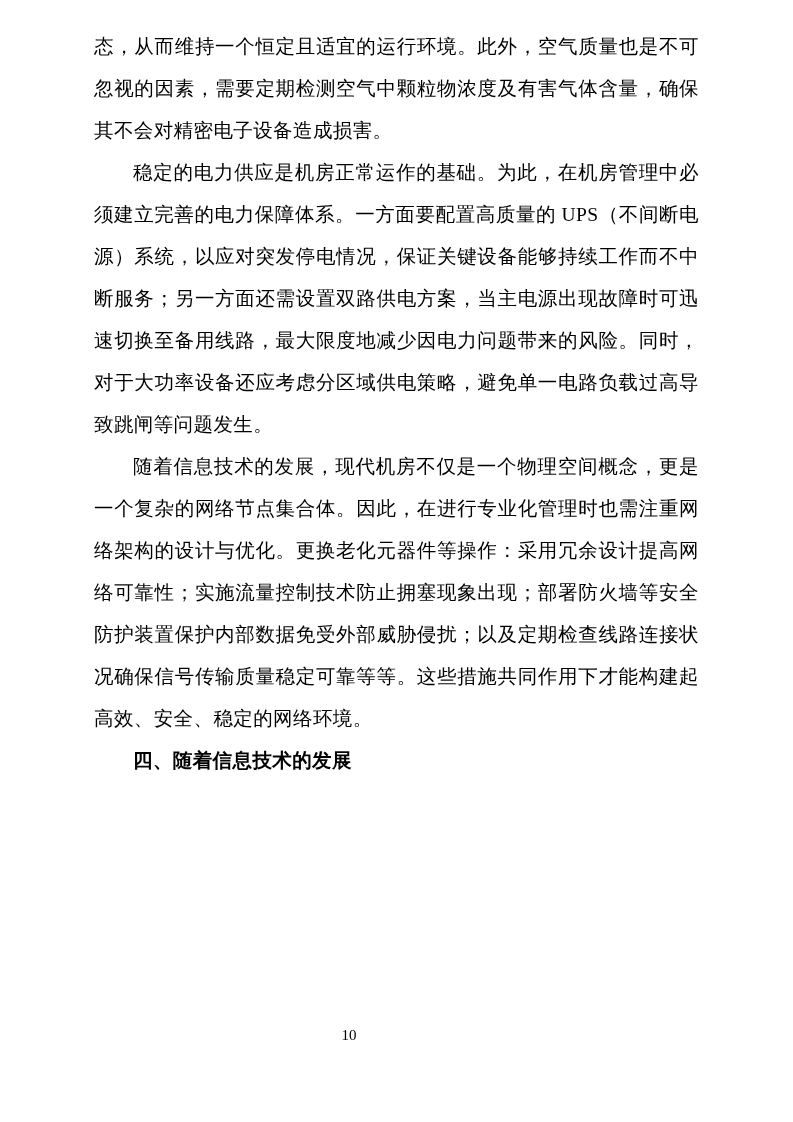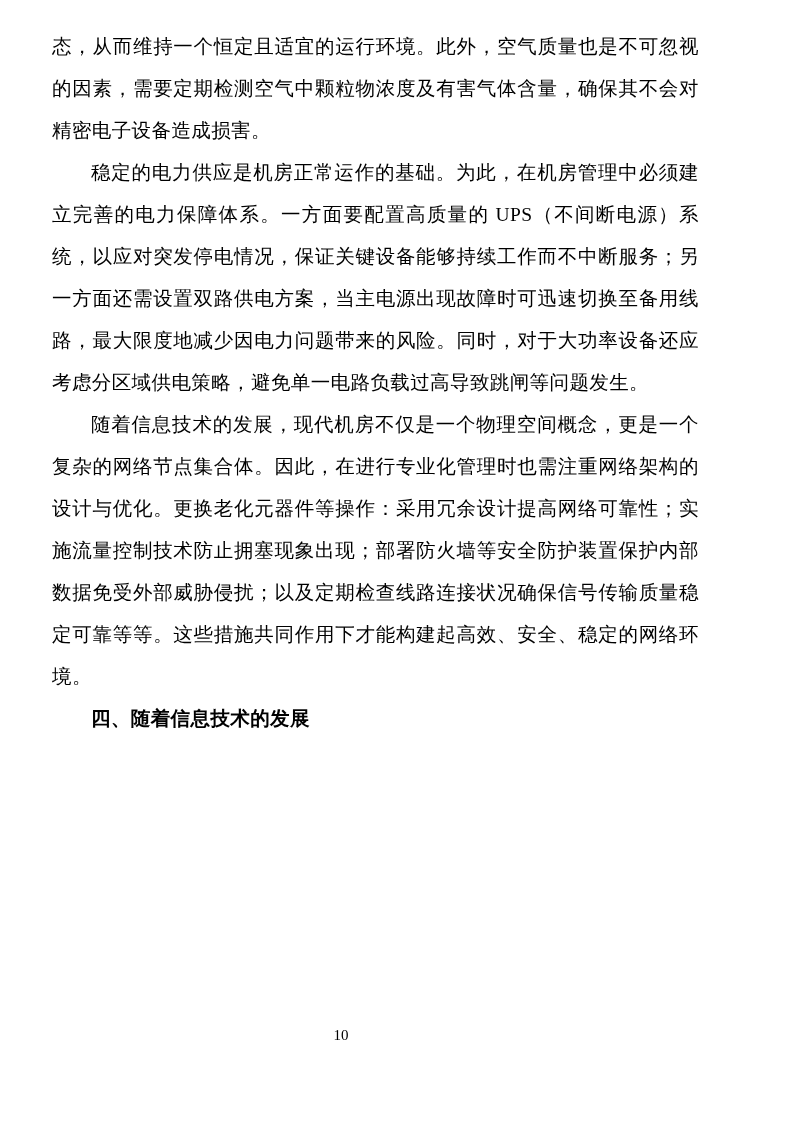--- a/index.html
+++ b/index.html
@@ -12,21 +12,21 @@
     height: 1122px;
     position: relative;
     overflow: hidden;
     font-family: "Liberation Serif", "DejaVu Serif", serif;
     color: #000000;
   }
   .doc-page {
     box-sizing: border-box;
     width: 793px;
     height: 894px;
-    padding: 26px 94px 0 52px;
+    padding: 26px 94px 0 94px;
     background: #ffffff;
   }
   .para, .heading {
     margin: 0;
     font-size: 19.5px;
     line-height: 42px;
     text-align: justify;
     text-justify: inter-ideograph;
     letter-spacing: 0.4px;
   }
@@ -34,21 +34,21 @@
     text-indent: 2em;
   }
   .heading {
     font-weight: bold;
     text-indent: 2em;
     text-align: left;
   }
   .page-footer {
     position: absolute;
     top: 1026px;
-    left: 0;
+    left: 8px;
     width: 682px;
     text-align: center;
     font-size: 15px;
     line-height: 18px;
     font-family: "Liberation Serif", "DejaVu Serif", serif;
   }
 </style>
 </head>
 <body>
 

